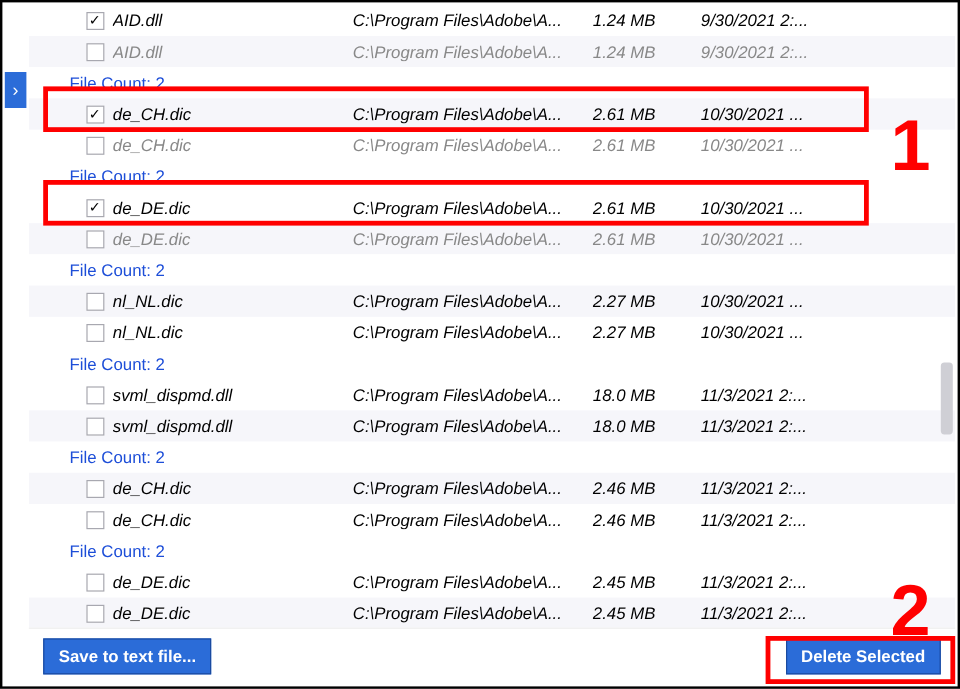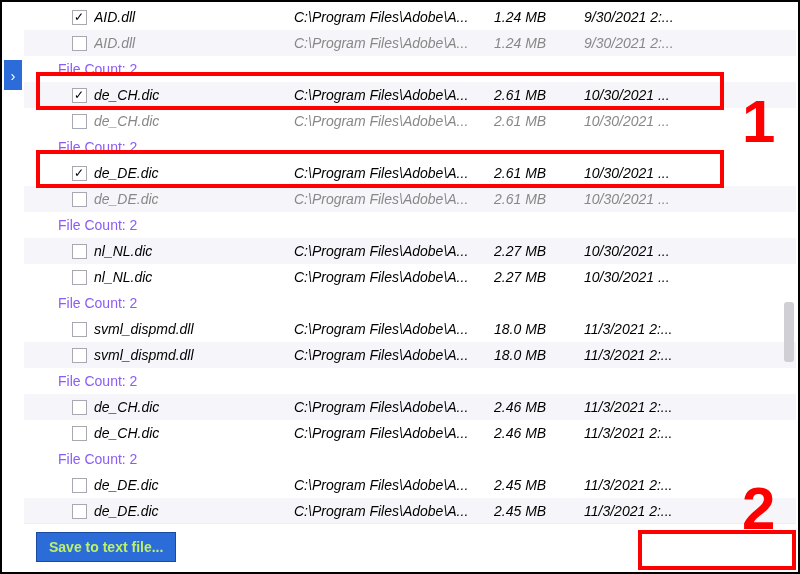--- a/index.html
+++ b/index.html
@@ -62,37 +62,37 @@
     justify-content: center;
     font-size: 12px;
     background: #fff;
     cursor: pointer;
   }
   .group-hdr {
     padding-left: 34px;
     height: 26px;
     display: flex;
     align-items: center;
-    color: #8b5cf6;
+    color: #1d4ed8;
     background: #fff;
   }
   .col-spacer {}
   .col-name, .col-path, .col-size, .col-date { overflow: hidden; text-overflow: ellipsis; font-style: italic; }
   .col-size { padding-right: 10px; }
 
   .btn-bar {
     padding: 8px 12px;
     display: flex;
     justify-content: space-between;
     align-items: center;
     border-top: 1px solid #eee;
   }
   .btn {
     background: #2b6cd8;
-    color: #bef264;
+    color: #ffffff;
     border: 1px solid #1a4aa0;
     padding: 6px 12px;
     font-size: 14px;
     font-family: inherit;
     font-weight: 600;
     cursor: pointer;
   }
 
   .scrollbar {
     position: absolute;
@@ -241,20 +241,21 @@
         <div class="chk"></div>
         <div class="col-name">de_DE.dic</div>
         <div class="col-path">C:\Program Files\Adobe\A...</div>
         <div class="col-size">2.45 MB</div>
         <div class="col-date">11/3/2021 2:...</div>
       </div>
     </div>
 
   <div class="btn-bar">
     <button class="btn">Save to text file...</button>
+    <button class="btn" id="delbtn">Delete Selected</button>
   </div>
 </div>
 
 <div class="scrollbar"></div>
 
 <div class="anno-box" style="left:34px; top:70px; width:688px; height:38px;"></div>
 <div class="anno-box" style="left:34px; top:148px; width:688px; height:38px;"></div>
 <div class="anno-num" style="left:740px; top:85px;">1</div>
 
 <div class="anno-box" style="left:636px; top:528px; width:158px; height:40px;"></div>

